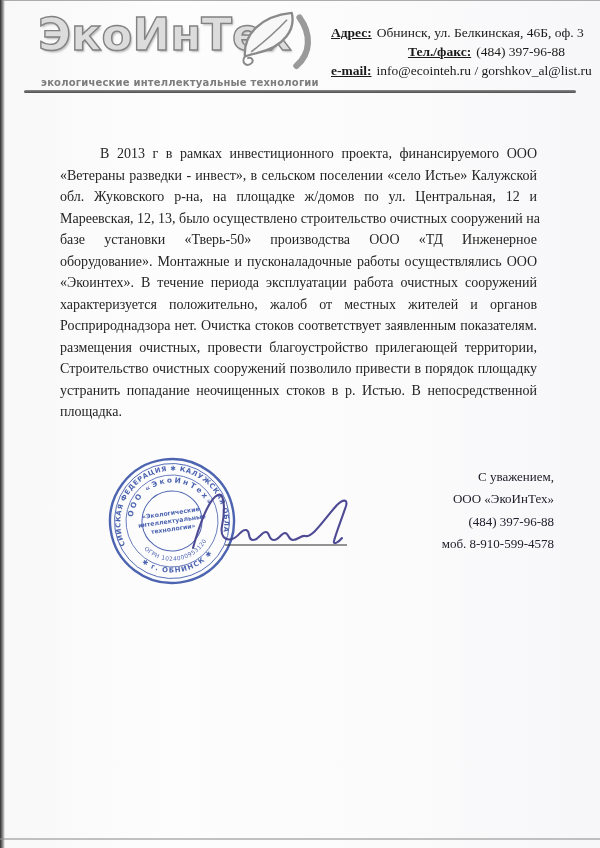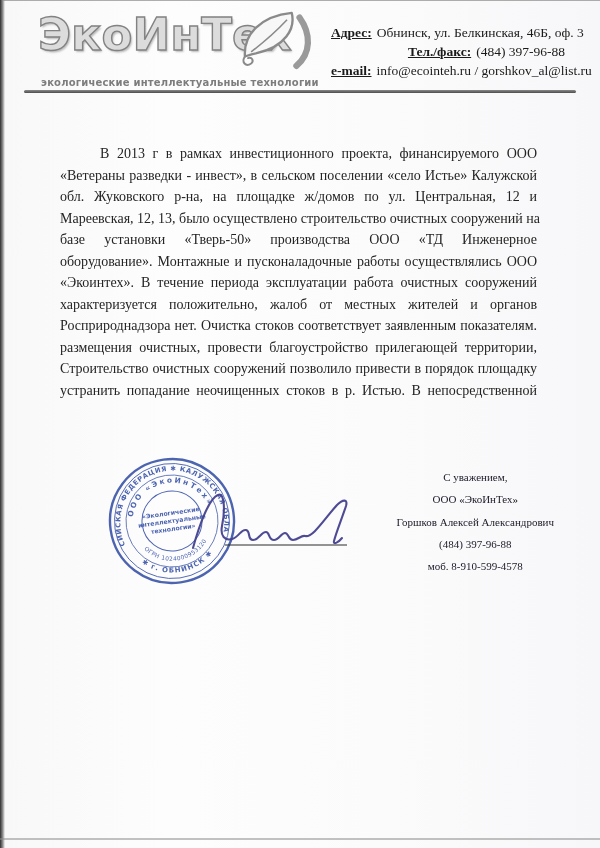--- a/index.html
+++ b/index.html
@@ -53,21 +53,21 @@
     position:absolute;left:60px;top:116px;width:477px;
     font-size:14px;line-height:21.5px;margin-top:27px;
   }
   .line{text-align:justify;text-align-last:justify;white-space:nowrap;}
   .line.indent{padding-left:40px;}
   .line.no-justify{text-align-last:left;}
 
   
   .sig-block{
     position:absolute;right:46px;top:466px;
-    text-align:center;font-size:11px;line-height:22.3px;
+    text-align:right;font-size:13px;line-height:22.3px;
     color:#20202c;white-space:nowrap;margin-left:20px;
   }
   .seal-svg{position:absolute;left:95px;top:448px;pointer-events:none;}
 </style>
 </head>
 <body>
 
 <div class="page">
   <div class="edge-top"></div>
   <div class="edge-left"></div>
@@ -106,27 +106,27 @@
       <div class="line">обл. Жуковского р-на, на площадке ж/домов по ул. Центральная, 12 и</div>
       <div class="line">Мареевская, 12, 13, было осуществлено строительство очистных сооружений на</div>
       <div class="line">базе установки «Тверь-50» производства ООО «ТД Инженерное</div>
       <div class="line">оборудование». Монтажные и пусконаладочные работы осуществлялись ООО</div>
       <div class="line">«Экоинтех». В течение периода эксплуатации работа очистных сооружений</div>
       <div class="line">характеризуется положительно, жалоб от местных жителей и органов</div>
       <div class="line">Росприроднадзора нет. Очистка стоков соответствует заявленным показателям.</div>
       <div class="line">размещения очистных, провести благоустройство прилегающей территории,</div>
       <div class="line">Строительство очистных сооружений позволило привести в порядок площадку</div>
       <div class="line">устранить попадание неочищенных стоков в р. Истью. В непосредственной</div>
+      <div class="line no-justify">площадка.</div>
     </div>
 
   <div class="sig-block">
 
   <div>С уважением,</div>
       <div>ООО «ЭкоИнТех»</div>
-      <div>Горшков Алексей Александрович</div>
       <div>(484) 397-96-88</div>
       <div>моб. 8-910-599-4578</div>
     </div>
 
   <svg class="seal-svg" width="285" height="162" viewBox="0 0 285 162">
     <defs>
       <path id="arcA" d="M -50 16 A 52 52 0 1 1 50 16"></path>
       <path id="arcB" d="M -39 34 A 52 52 0 0 0 39 34"></path>
       <path id="arcC" d="M -39.5 8 A 40 40 0 1 1 39.5 8"></path>
       <path id="arcD" d="M -31 25 A 40 40 0 0 0 31 25"></path>

